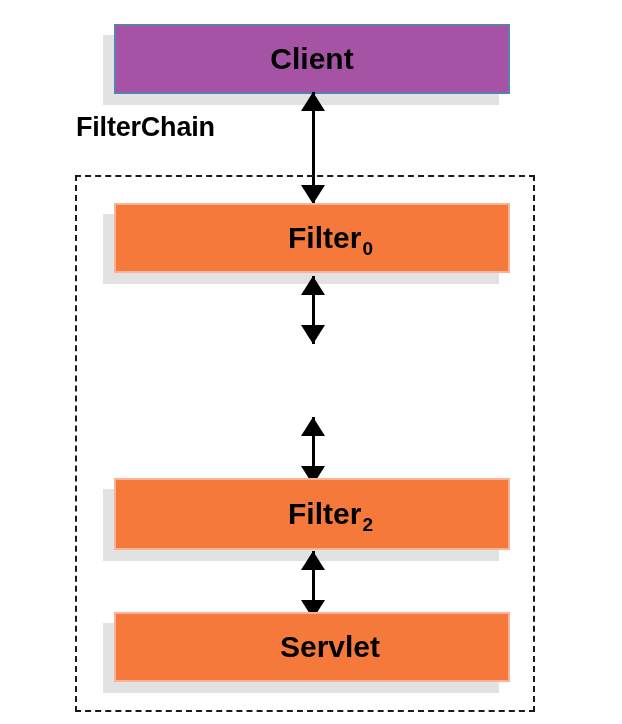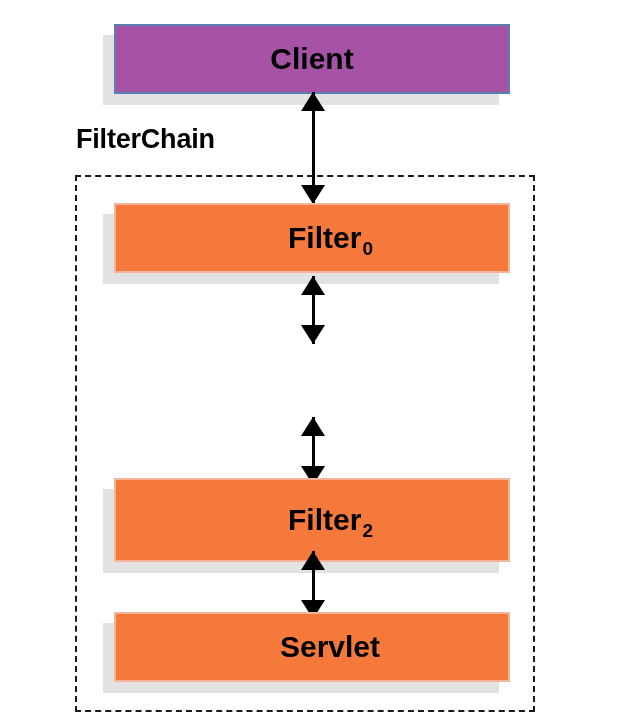--- a/index.html
+++ b/index.html
@@ -26,21 +26,21 @@
     top: 175px;
     width: 460px;
     height: 537px;
     border: 2px dashed #1a1a1a;
     box-sizing: border-box;
     background: transparent;
   }
   .chain-label {
     position: absolute;
     left: 76px;
-    top: 124px;
+    top: 112px;
     font-size: 27px;
     font-weight: bold;
     color: #000000;
     letter-spacing: -0.2px;
     white-space: nowrap;
   }
 
   
   .node {
     position: absolute;
@@ -161,21 +161,21 @@
     <div class="head down"></div>
   </div>
 
 
   <div class="arrow" style="left:301px; top:417px; height:68px;">
     <div class="shaft"></div>
     <div class="head up"></div>
     <div class="head down"></div>
   </div>
 
-  <div class="node node-filter" style="left:114px; top:478px; width:396px; height:84px;">
+  <div class="node node-filter" style="left:114px; top:478px; width:396px; height:72px;">
     <div class="shadow"></div>
     <div class="face">
       <div class="label">
         <span>Filter</span><sub>2</sub>
       </div>
     </div>
   </div>
 
   <div class="arrow" style="left:301px; top:551px; height:68px;">
     <div class="shaft"></div>

